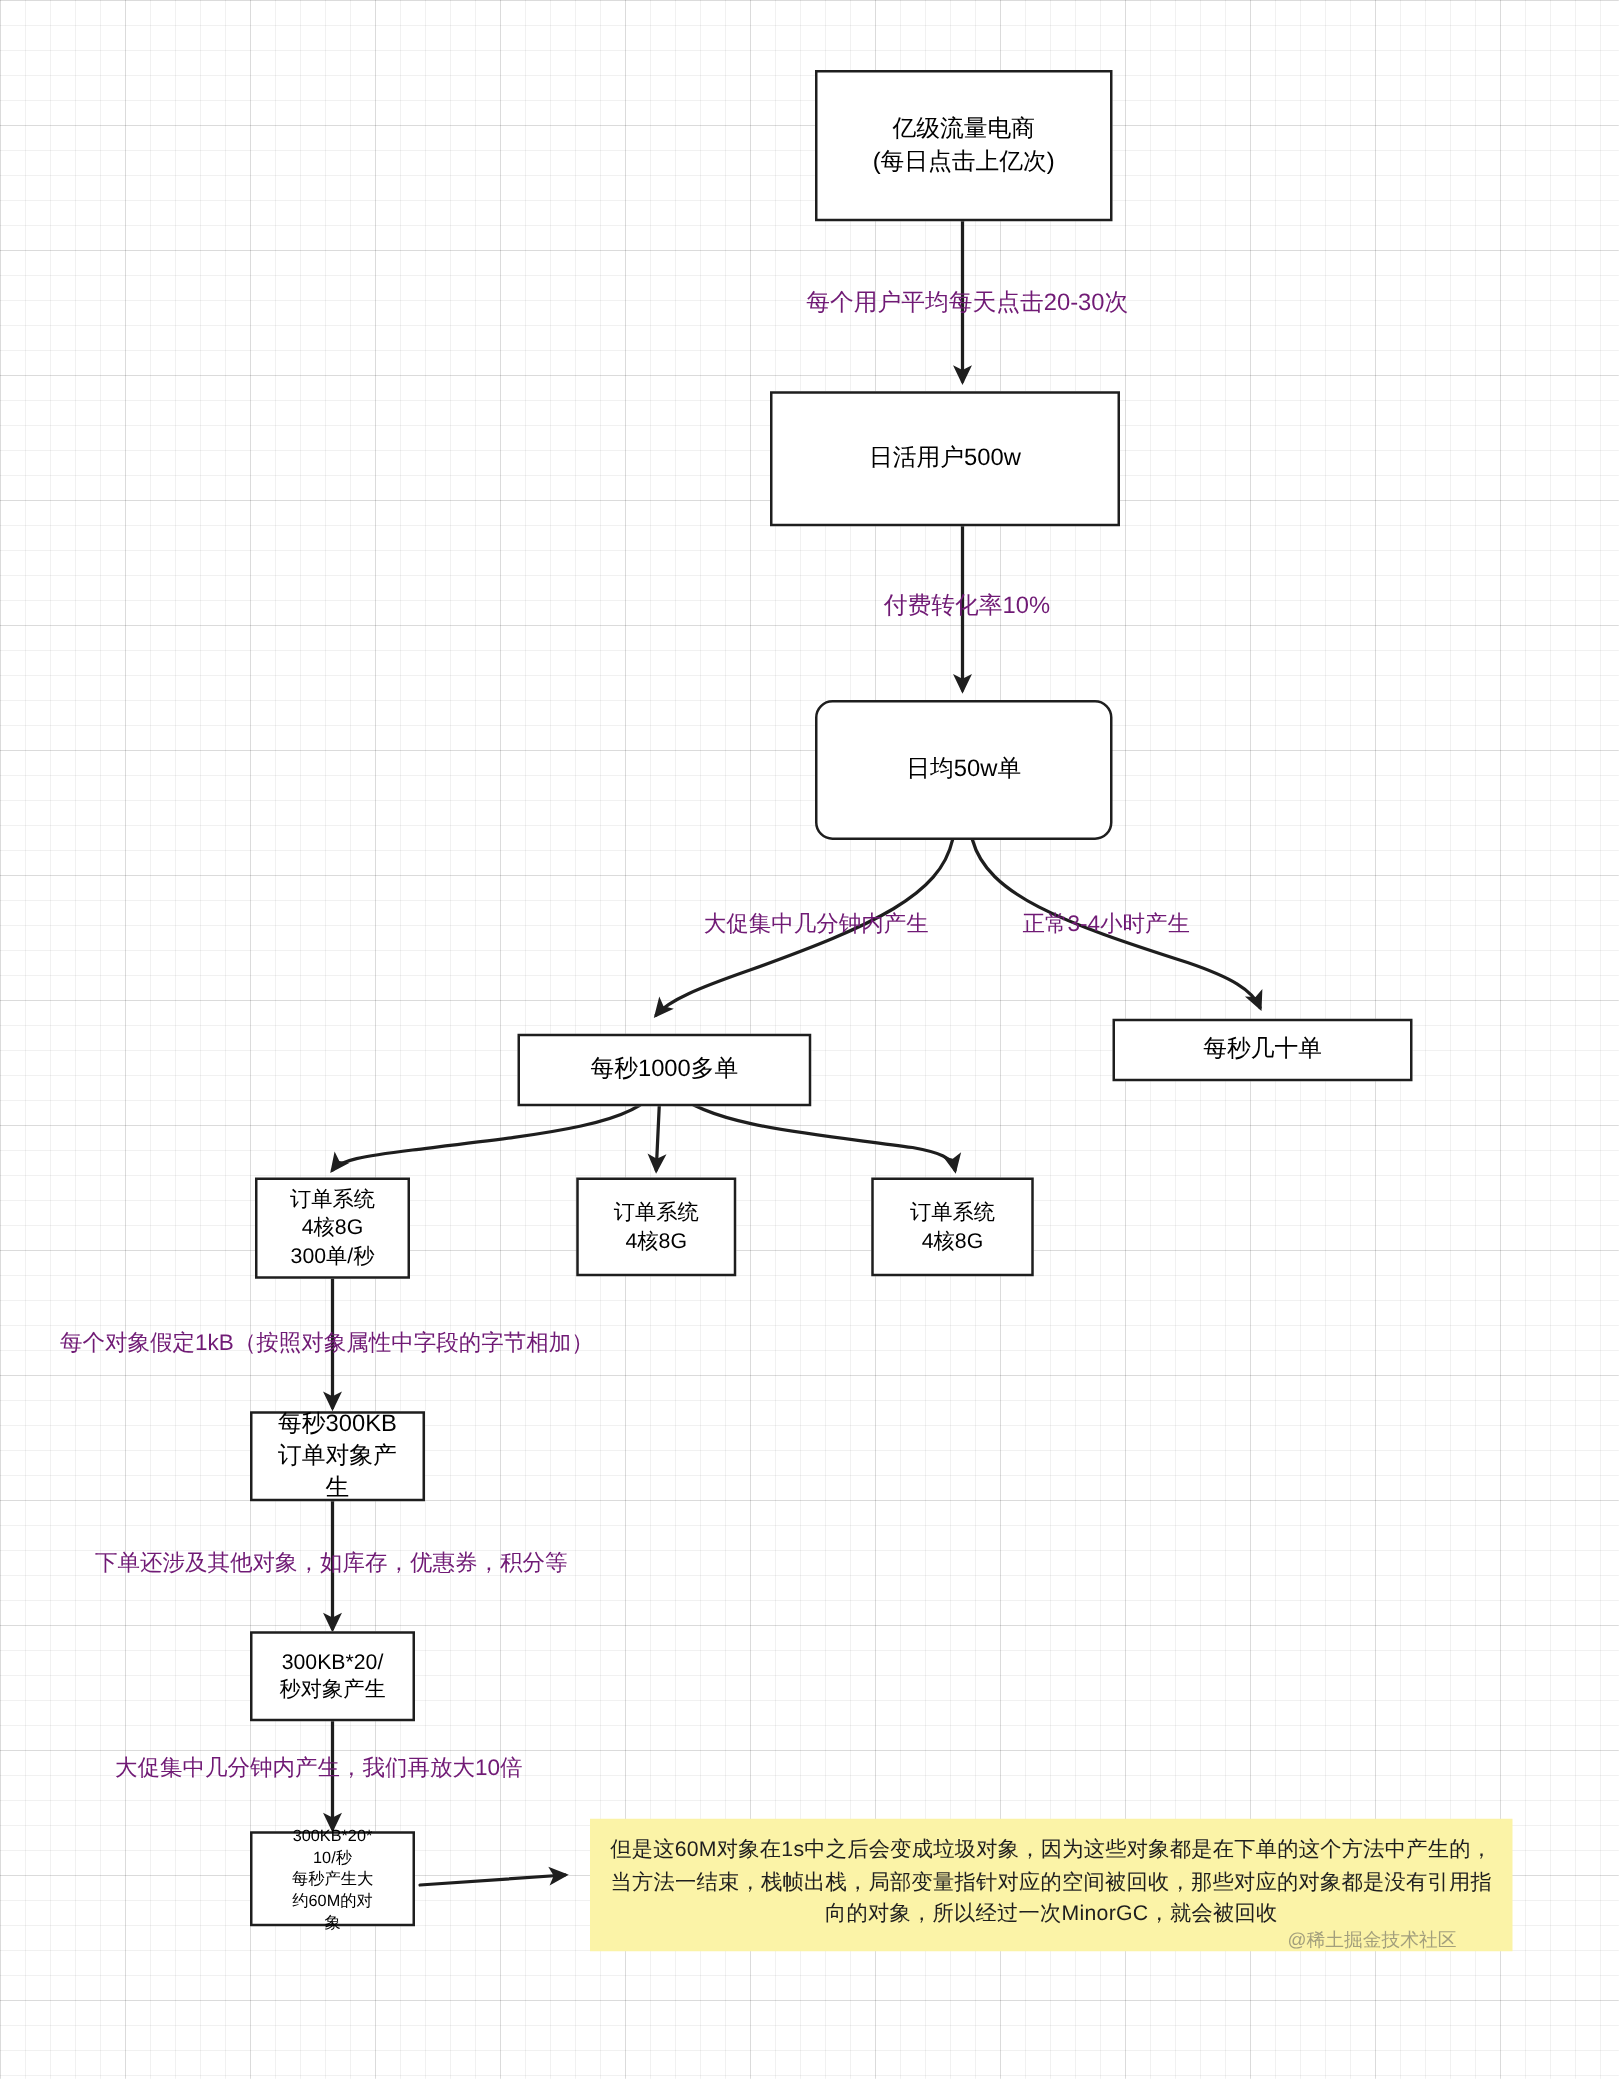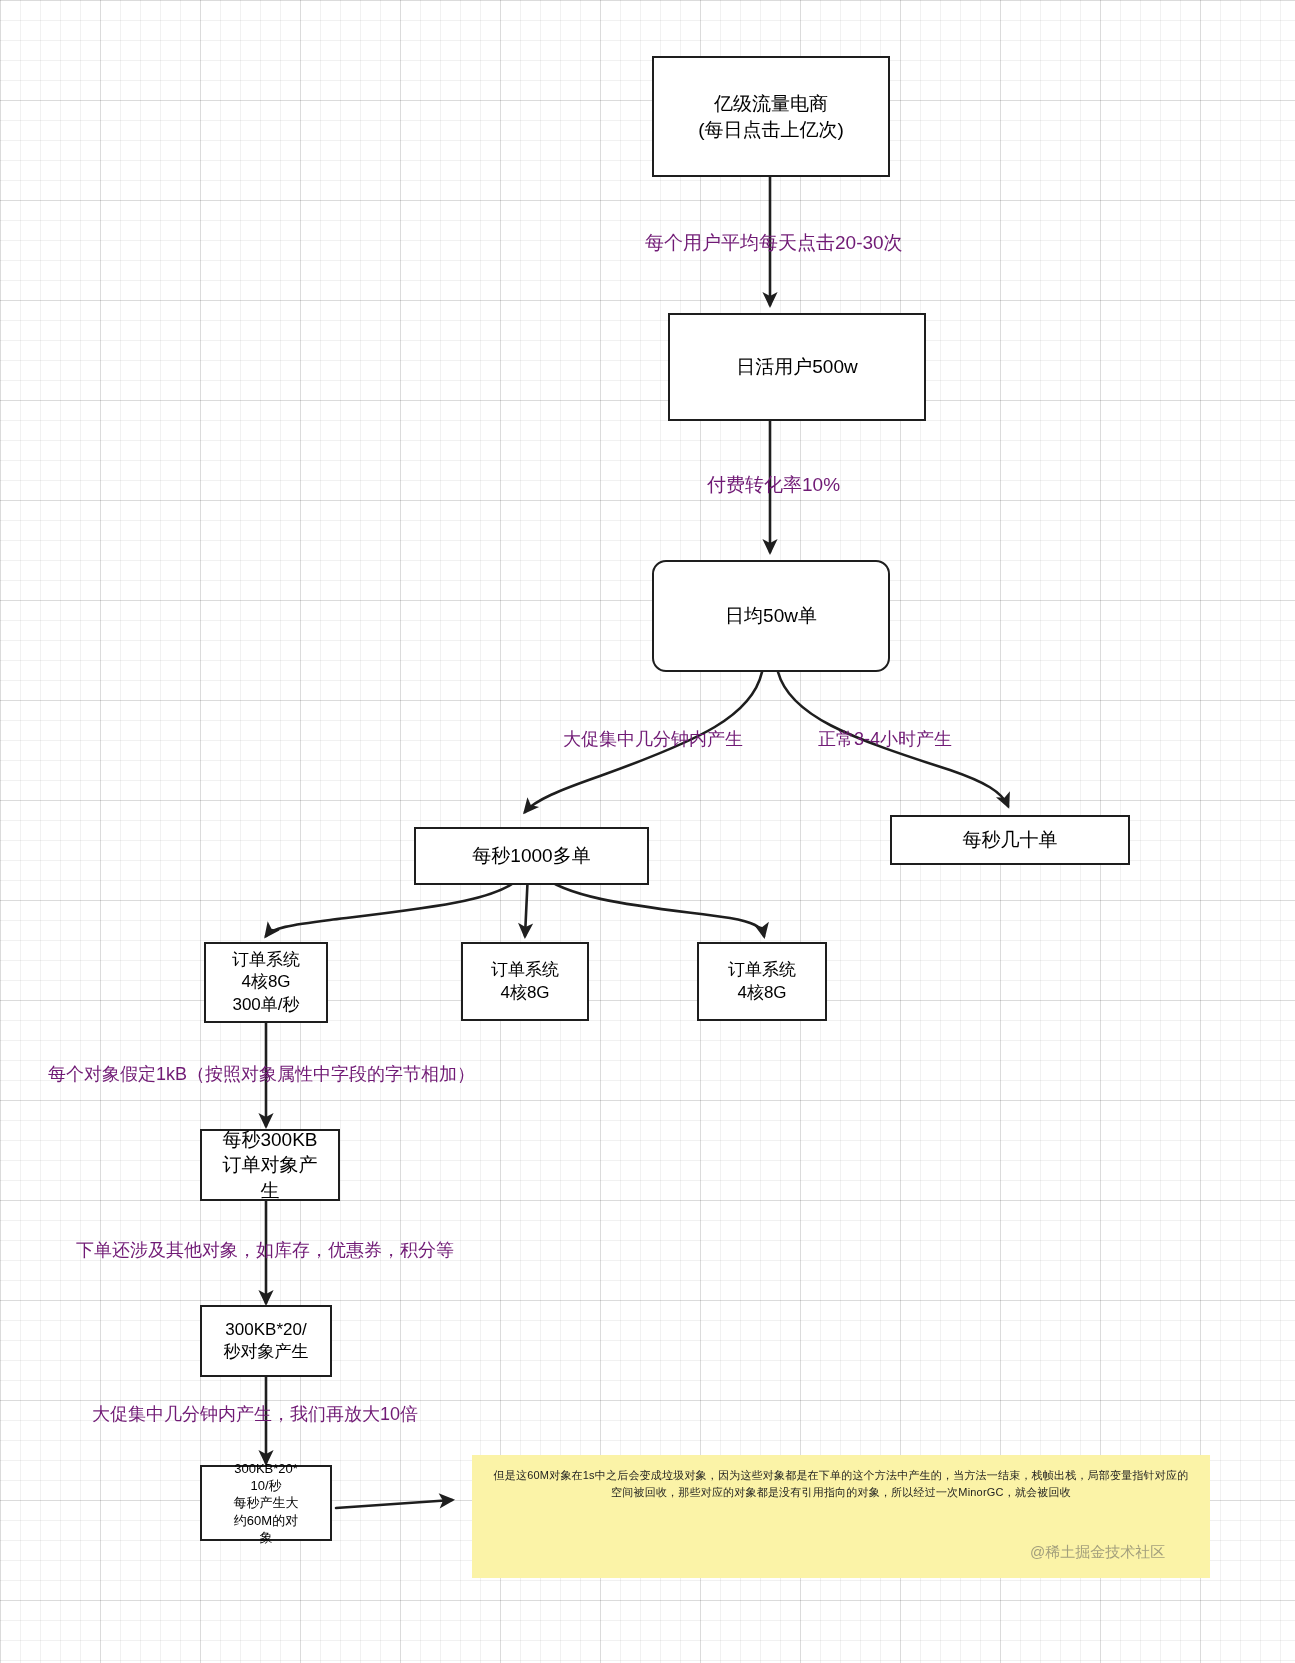--- a/index.html
+++ b/index.html
@@ -105,21 +105,21 @@
 
     <path d="M 266 1376 L 266 1463"></path>
 
     <path d="M 336 1508 L 452 1500"></path>
   </g>
 </svg>
 
 <div class="node" style="left:652px; top:56px; width:238px; height:121px; font-size:19px;">亿级流量电商
 (每日点击上亿次)</div>
 
-<div class="node" style="left:668px; top:313px; width:258px; height:108px; font-size:19px;">日活用户500w</div>
+<div class="node" style="left:616px; top:313px; width:280px; height:108px; font-size:19px;">日活用户500w</div>
 
 <div class="node rounded" style="left:652px; top:560px; width:238px; height:112px; font-size:19px;">日均50w单</div>
 
 <div class="node" style="left:414px; top:827px; width:235px; height:58px; font-size:19px;">每秒1000多单</div>
 
 <div class="node" style="left:890px; top:815px; width:240px; height:50px; font-size:19px;">每秒几十单</div>
 
 <div class="node" style="left:204px; top:942px; width:124px; height:81px; font-size:17px;">订单系统
 4核8G
 300单/秒</div>
@@ -150,15 +150,15 @@
 <div class="edge-label" style="left:563px; top:729px; font-size:18px;">大促集中几分钟内产生</div>
 
 <div class="edge-label" style="left:818px; top:729px; font-size:18px;">正常3-4小时产生</div>
 
 <div class="edge-label" style="left:48px; top:1064px; font-size:18px;">每个对象假定1kB（按照对象属性中字段的字节相加）</div>
 
 <div class="edge-label" style="left:76px; top:1240px; font-size:18px;">下单还涉及其他对象，如库存，优惠券，积分等</div>
 
 <div class="edge-label" style="left:92px; top:1404px; font-size:18px;">大促集中几分钟内产生，我们再放大10倍</div>
 
-<div class="sticky" style="left:472px; top:1455px; width:738px; height:123px; font-size:11px;">但是这60M对象在1s中之后会变成垃圾对象，因为这些对象都是在下单的这个方法中产生的，当方法一结束，栈帧出栈，局部变量指针对应的空间被回收，那些对应的对象都是没有引用指向的对象，所以经过一次MinorGC，就会被回收</div>
+<div class="sticky" style="left:472px; top:1455px; width:738px; height:106px; font-size:17px;">但是这60M对象在1s中之后会变成垃圾对象，因为这些对象都是在下单的这个方法中产生的，当方法一结束，栈帧出栈，局部变量指针对应的空间被回收，那些对应的对象都是没有引用指向的对象，所以经过一次MinorGC，就会被回收</div>
 
 <div class="watermark" style="left:1030px; top:1543px;">@稀土掘金技术社区</div>
 
 </body></html>

